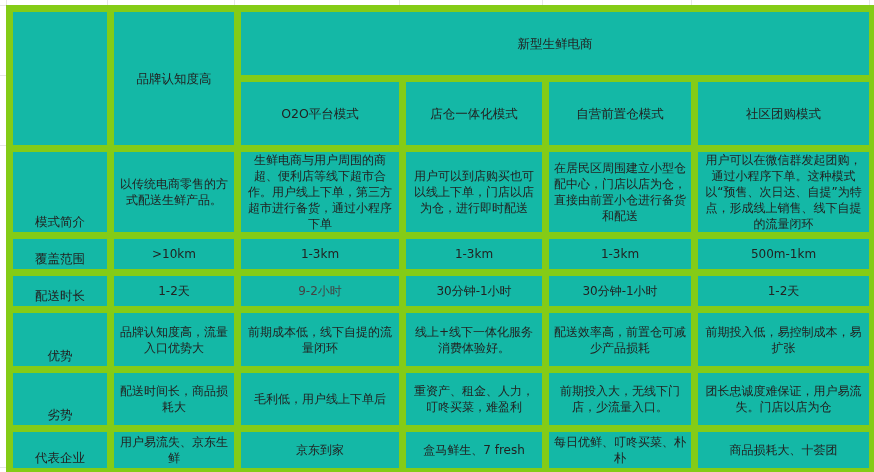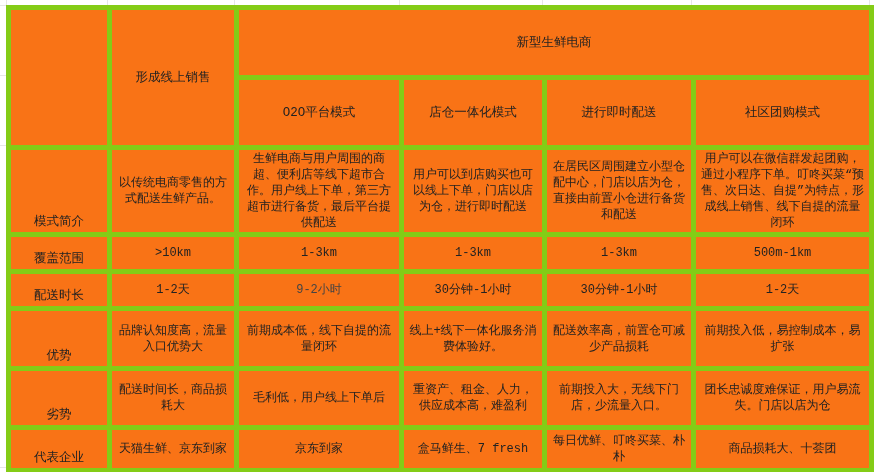--- a/index.html
+++ b/index.html
@@ -10,25 +10,24 @@
     }
     .gline-v { position:absolute; top:0; bottom:0; width:1px; background:#e6e6e6; }
     .gline-h { position:absolute; left:0; right:0; height:1px; background:#e6e6e6; }
     table.cmp {
       position: absolute; left: 6px; top: 5px;
       border-collapse: collapse; table-layout: fixed;
       width: 863px;
       font-size: 12px; line-height: 16px;
     }
     table.cmp td {
-      border: 5px solid #84cc16;
+      border: 7px solid #84cc16;
       text-align: center; vertical-align: middle;
-      padding: 0 4px; background: #f97316;
+      padding: 0 4px; background: #14b8a6;
       overflow: hidden;
-      font-family: Liberation Mono, monospace;
     }
     td.rowlabel {
       text-align: left; vertical-align: bottom !important;
       padding: 0 4px 2px 4px !important;
       font-size: 12.5px;
     }
     td.hdr { font-size: 12.5px; }
     .muted { color: #444; }
   </style>
 </head>
@@ -51,37 +50,37 @@
     <col style="width:101px">
     <col style="width:127px">
     <col style="width:165px">
     <col style="width:143px">
     <col style="width:149px">
     <col style="width:178px">
   </colgroup>
   <tbody>
     <tr style="height:70px">
       <td rowspan="2"></td>
-      <td rowspan="2" class="hdr">形成线上销售</td>
+      <td rowspan="2" class="hdr">品牌认知度高</td>
       <td colspan="4" class="hdr">新型生鲜电商</td>
     </tr>
     <tr style="height:70px">
       <td class="hdr">O2O平台模式</td>
       <td class="hdr">店仓一体化模式</td>
-      <td class="hdr">进行即时配送</td>
+      <td class="hdr">自营前置仓模式</td>
       <td class="hdr">社区团购模式</td>
     </tr>
 
     <tr style="height:87px">
       <td class="rowlabel">模式简介</td>
       <td>以传统电商零售的方式配送生鲜产品。</td>
-      <td>生鲜电商与用户周围的商超、便利店等线下超市合作。用户线上下单，第三方超市进行备货，最后平台提供配送</td>
+      <td>生鲜电商与用户周围的商超、便利店等线下超市合作。用户线上下单，第三方超市进行备货，通过小程序下单</td>
       <td>用户可以到店购买也可以线上下单，门店以店为仓，进行即时配送</td>
       <td>在居民区周围建立小型仓配中心，门店以店为仓，直接由前置小仓进行备货和配送</td>
-      <td>用户可以在微信群发起团购，通过小程序下单。叮咚买菜“预售、次日达、自提”为特点，形成线上销售、线下自提的流量闭环</td>
+      <td>用户可以在微信群发起团购，通过小程序下单。这种模式以“预售、次日达、自提”为特点，形成线上销售、线下自提的流量闭环</td>
     </tr>
 
     <tr style="height:37px">
       <td class="rowlabel">覆盖范围</td>
       <td>&gt;10km</td>
       <td>1-3km</td>
       <td>1-3km</td>
       <td>1-3km</td>
       <td>500m-1km</td>
     </tr>
@@ -101,27 +100,27 @@
       <td>前期成本低，线下自提的流量闭环</td>
       <td>线上+线下一体化服务消费体验好。</td>
       <td>配送效率高，前置仓可减少产品损耗</td>
       <td>前期投入低，易控制成本，易扩张</td>
     </tr>
 
     <tr style="height:59px">
       <td class="rowlabel">劣势</td>
       <td>配送时间长，商品损耗大</td>
       <td>毛利低，用户线上下单后</td>
-      <td>重资产、租金、人力，供应成本高，难盈利</td>
+      <td>重资产、租金、人力，叮咚买菜，难盈利</td>
       <td>前期投入大，无线下门店，少流量入口。</td>
       <td>团长忠诚度难保证，用户易流失。门店以店为仓</td>
     </tr>
 
     <tr style="height:43px">
       <td class="rowlabel">代表企业</td>
-      <td>天猫生鲜、京东到家</td>
+      <td>用户易流失、京东生鲜</td>
       <td>京东到家</td>
       <td>盒马鲜生、7 fresh</td>
       <td>每日优鲜、叮咚买菜、朴朴</td>
       <td>商品损耗大、十荟团</td>
     </tr>
   </tbody>
 </table>
 
 </body></html>

